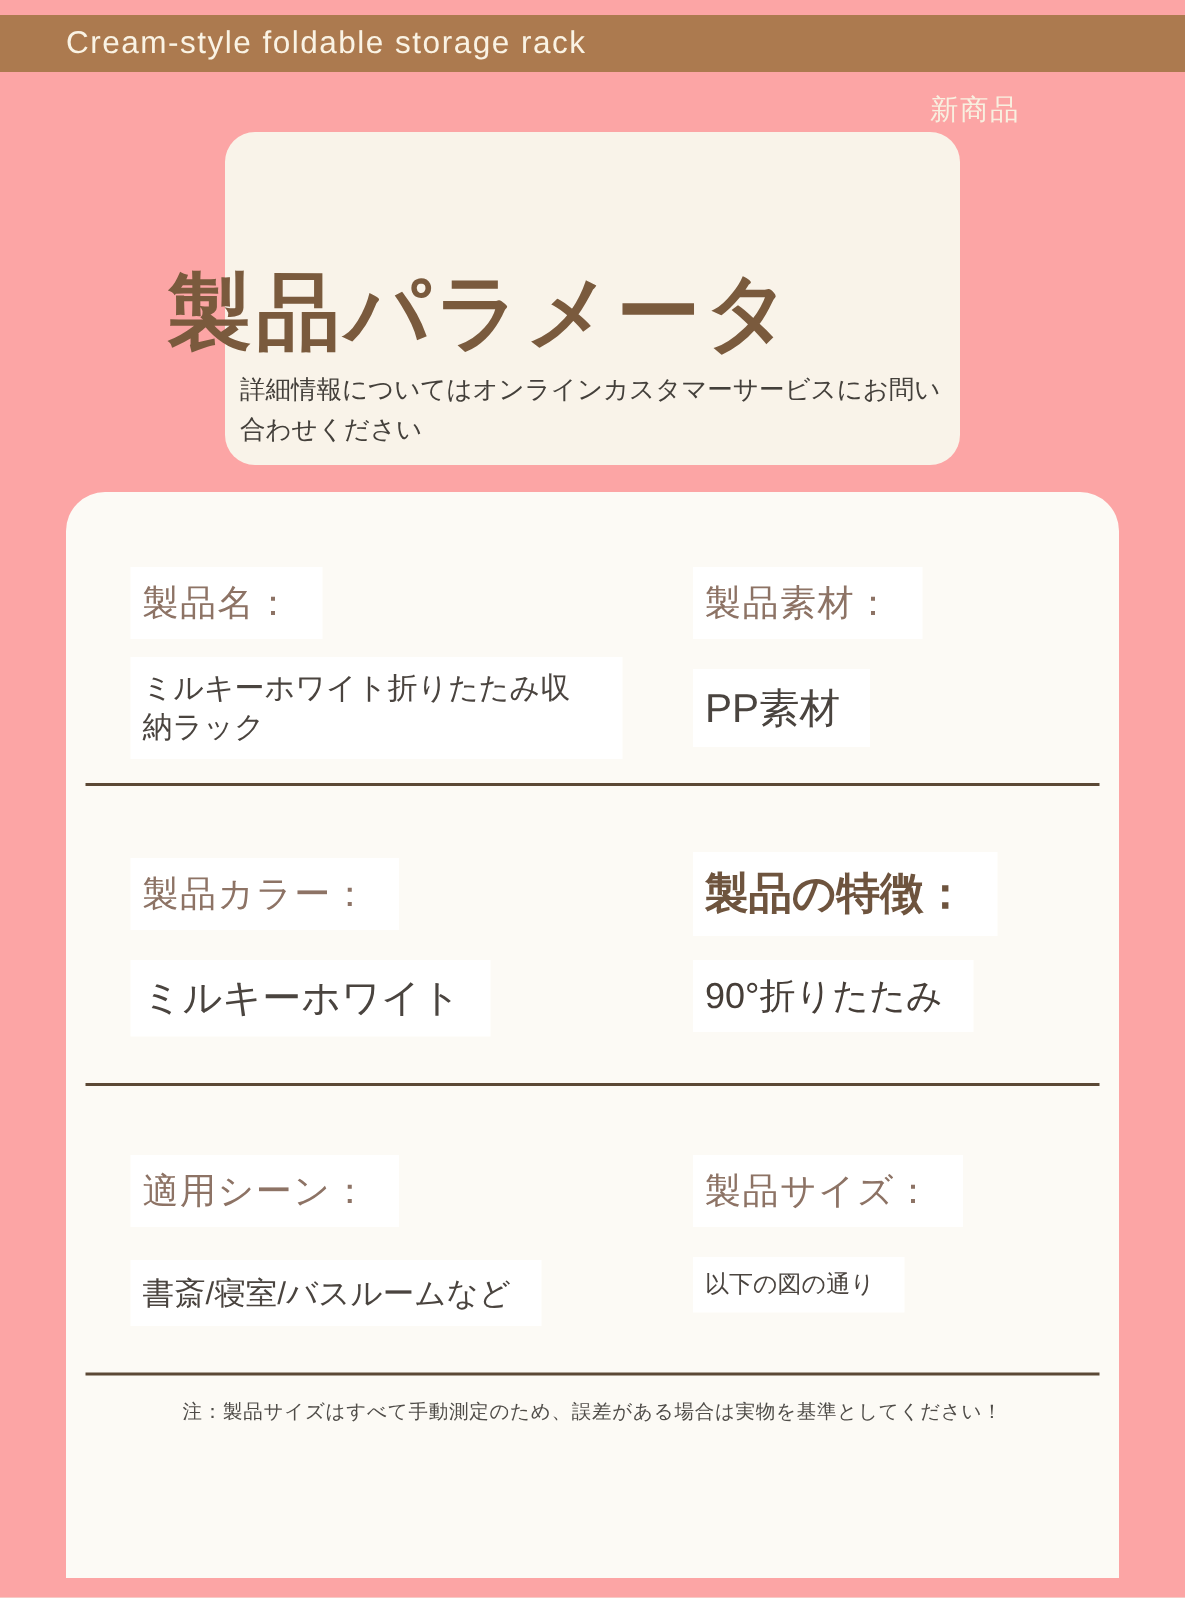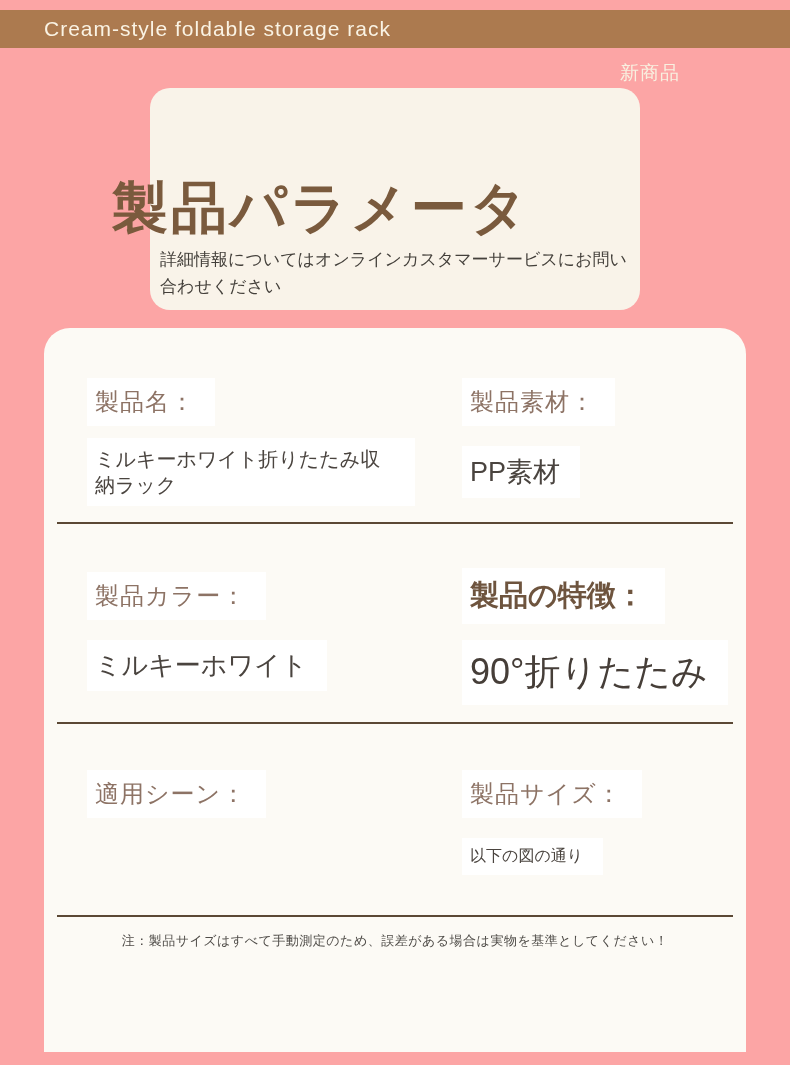--- a/index.html
+++ b/index.html
@@ -81,21 +81,21 @@
     font-size:29px;
     font-weight:700;
     color:#6e543e;
   }
   .value{
     color:#4a443f;
   }
   .v-r1-left{font-size:20px;line-height:1.3;max-width:300px;word-break:break-all;}
   .v-r1-right{font-size:27px;}
   .v-r2-left{font-size:26px;}
-  .v-r2-right{font-size:36px;color:#463e38;}
+  .v-r2-right{font-size:24px;color:#463e38;}
   .v-r3-left{font-size:21px;}
   .v-r3-right{font-size:16px;}
   .divider{
     position:absolute;left:13px;width:676px;height:2px;
     background:#5b4835;
   }
   .note{
     position:absolute;left:0;top:604px;width:702px;
     text-align:center;
     font-size:13px;
@@ -164,20 +164,23 @@
     </div>
 
     <div class="divider d-2"></div>
 
     <div class="cell p-r3-label-left">
       <span class="plate label">適用シーン：</span>
     </div>
     <div class="cell p-r3-label-right">
       <span class="plate label">製品サイズ：</span>
     </div>
+    <div class="cell p-r3-value-left">
+      <span class="plate value v-r3-left">書斎/寝室/バスルームなど</span>
+    </div>
     <div class="cell p-r3-value-right">
       <span class="plate value v-r3-right">以下の図の通り</span>
     </div>
 
     <div class="divider d-3"></div>
 
     <div class="note">注：製品サイズはすべて手動測定のため、誤差がある場合は実物を基準としてください！</div>
   </div>
 
 </div>

